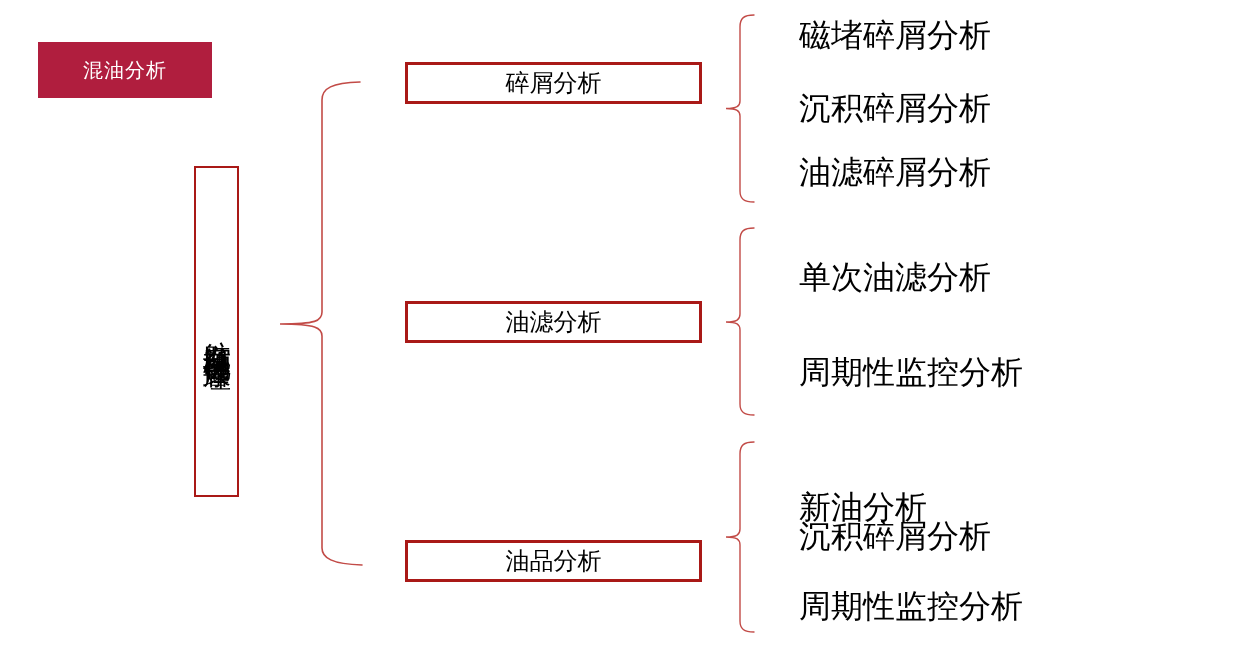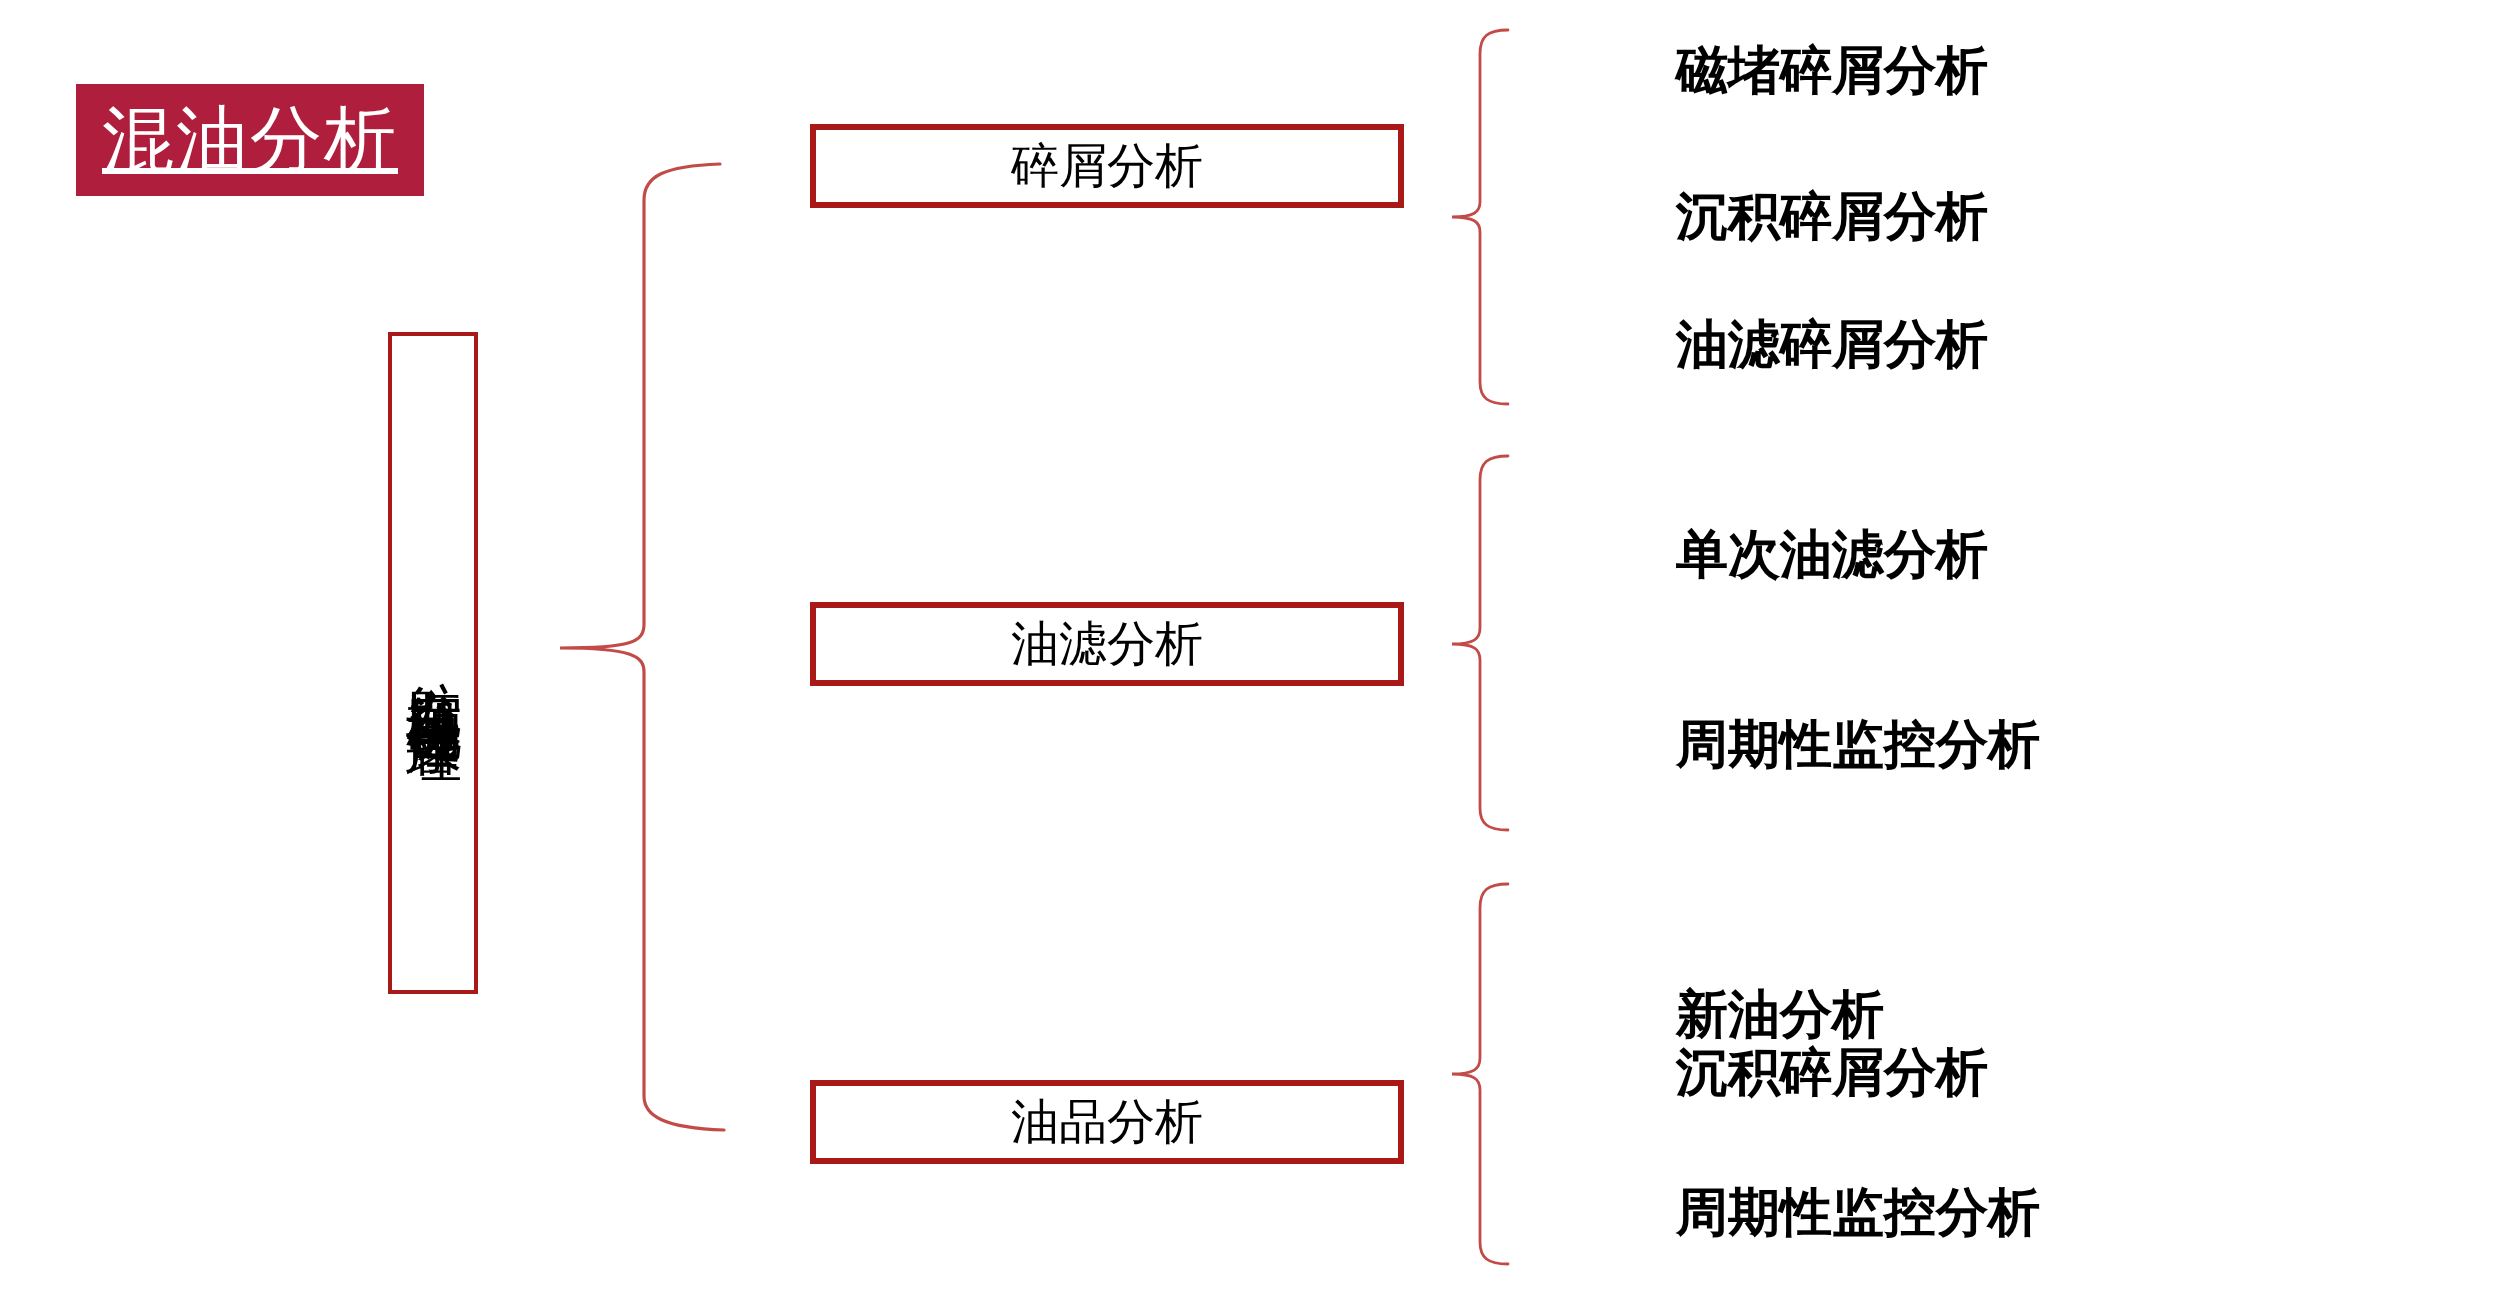--- a/index.html
+++ b/index.html
@@ -25,26 +25,25 @@
     fill: none;
     stroke: var(--brace, #C24B47);
     stroke-linecap: round;
   }
   .badge {
     position: absolute;
     left: 38px; top: 42px;
     width: 174px; height: 56px;
     background: var(--badge-bg, #B01E3E);
     color: var(--badge-text, #ffffff);
-    font-size: 36px;
+    font-size: 20px;
     display: flex;
     align-items: center;
     justify-content: center;
     letter-spacing: 1px;
-    text-decoration: underline;
   }
   .root-box {
     position: absolute;
     left: 194px; top: 166px;
     width: 45px; height: 331px;
     background: var(--box-bg, #ffffff);
     border: 2px solid var(--box-border, #A91917);
     box-sizing: border-box;
     display: flex;
     align-items: center;
@@ -66,27 +65,26 @@
     border: 3px solid var(--box-border, #A91917);
     box-sizing: border-box;
     display: flex;
     align-items: center;
     justify-content: center;
     font-size: 24px;
     color: var(--text, #000);
   }
   .leaf {
     position: absolute;
-    left: 838px;
+    left: 799px;
     height: 36px;
     line-height: 36px;
-    font-size: 26px;
+    font-size: 32px;
     color: var(--text, #000);
     white-space: nowrap;
-    font-weight: bold;
   }
 </style>
 </head>
 <body>
 
 <div class="canvas">
 
   <svg class="connectors" viewBox="0 0 1259 646">
 
     <path stroke-width="1.6" d="M 360 82 C 332 83, 322 88, 322 100

